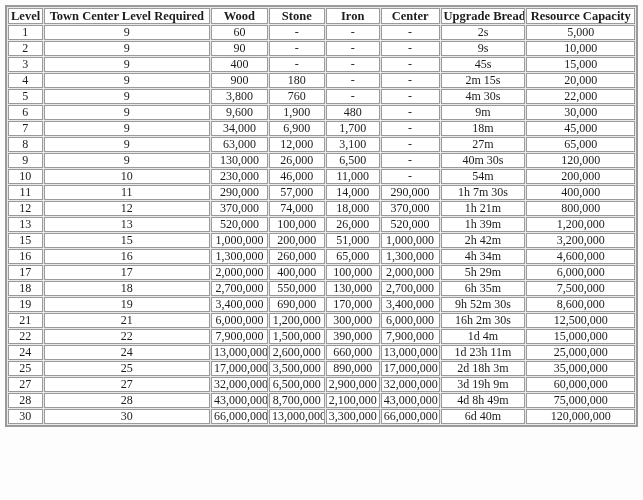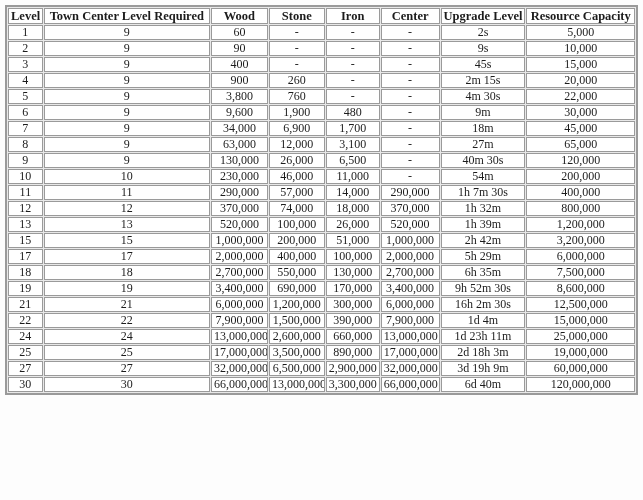--- a/index.html
+++ b/index.html
@@ -66,21 +66,21 @@
       <col class="c-cap">
     </colgroup>
     <thead>
       <tr>
           <th>Level</th>
           <th>Town Center Level Required</th>
           <th>Wood</th>
           <th>Stone</th>
           <th>Iron</th>
           <th>Center</th>
-          <th>Upgrade Level</th>
+          <th>Upgrade Bread</th>
           <th>Resource Capacity</th>
         </tr>
     </thead>
     <tbody>
         <tr>
           <td>1</td>
           <td>9</td>
           <td>60</td>
           <td>-</td>
           <td>-</td>
@@ -105,21 +105,21 @@
           <td>-</td>
           <td>-</td>
           <td>-</td>
           <td>45s</td>
           <td>15,000</td>
         </tr>
         <tr>
           <td>4</td>
           <td>9</td>
           <td>900</td>
-          <td>260</td>
+          <td>180</td>
           <td>-</td>
           <td>-</td>
           <td>2m 15s</td>
           <td>20,000</td>
         </tr>
         <tr>
           <td>5</td>
           <td>9</td>
           <td>3,800</td>
           <td>760</td>
@@ -188,21 +188,21 @@
           <td>1h 7m 30s</td>
           <td>400,000</td>
         </tr>
         <tr>
           <td>12</td>
           <td>12</td>
           <td>370,000</td>
           <td>74,000</td>
           <td>18,000</td>
           <td>370,000</td>
-          <td>1h 32m</td>
+          <td>1h 21m</td>
           <td>800,000</td>
         </tr>
         <tr>
           <td>13</td>
           <td>13</td>
           <td>520,000</td>
           <td>100,000</td>
           <td>26,000</td>
           <td>520,000</td>
           <td>1h 39m</td>
@@ -212,20 +212,30 @@
           <td>15</td>
           <td>15</td>
           <td>1,000,000</td>
           <td>200,000</td>
           <td>51,000</td>
           <td>1,000,000</td>
           <td>2h 42m</td>
           <td>3,200,000</td>
         </tr>
         <tr>
+          <td>16</td>
+          <td>16</td>
+          <td>1,300,000</td>
+          <td>260,000</td>
+          <td>65,000</td>
+          <td>1,300,000</td>
+          <td>4h 34m</td>
+          <td>4,600,000</td>
+        </tr>
+        <tr>
           <td>17</td>
           <td>17</td>
           <td>2,000,000</td>
           <td>400,000</td>
           <td>100,000</td>
           <td>2,000,000</td>
           <td>5h 29m</td>
           <td>6,000,000</td>
         </tr>
         <tr>
@@ -279,33 +289,43 @@
           <td>25,000,000</td>
         </tr>
         <tr>
           <td>25</td>
           <td>25</td>
           <td>17,000,000</td>
           <td>3,500,000</td>
           <td>890,000</td>
           <td>17,000,000</td>
           <td>2d 18h 3m</td>
-          <td>19,000,000</td>
+          <td>35,000,000</td>
         </tr>
         <tr>
           <td>27</td>
           <td>27</td>
           <td>32,000,000</td>
           <td>6,500,000</td>
           <td>2,900,000</td>
           <td>32,000,000</td>
           <td>3d 19h 9m</td>
           <td>60,000,000</td>
         </tr>
         <tr>
+          <td>28</td>
+          <td>28</td>
+          <td>43,000,000</td>
+          <td>8,700,000</td>
+          <td>2,100,000</td>
+          <td>43,000,000</td>
+          <td>4d 8h 49m</td>
+          <td>75,000,000</td>
+        </tr>
+        <tr>
           <td>30</td>
           <td>30</td>
           <td>66,000,000</td>
           <td>13,000,000</td>
           <td>3,300,000</td>
           <td>66,000,000</td>
           <td>6d 40m</td>
           <td>120,000,000</td>
         </tr>
       </tbody>

